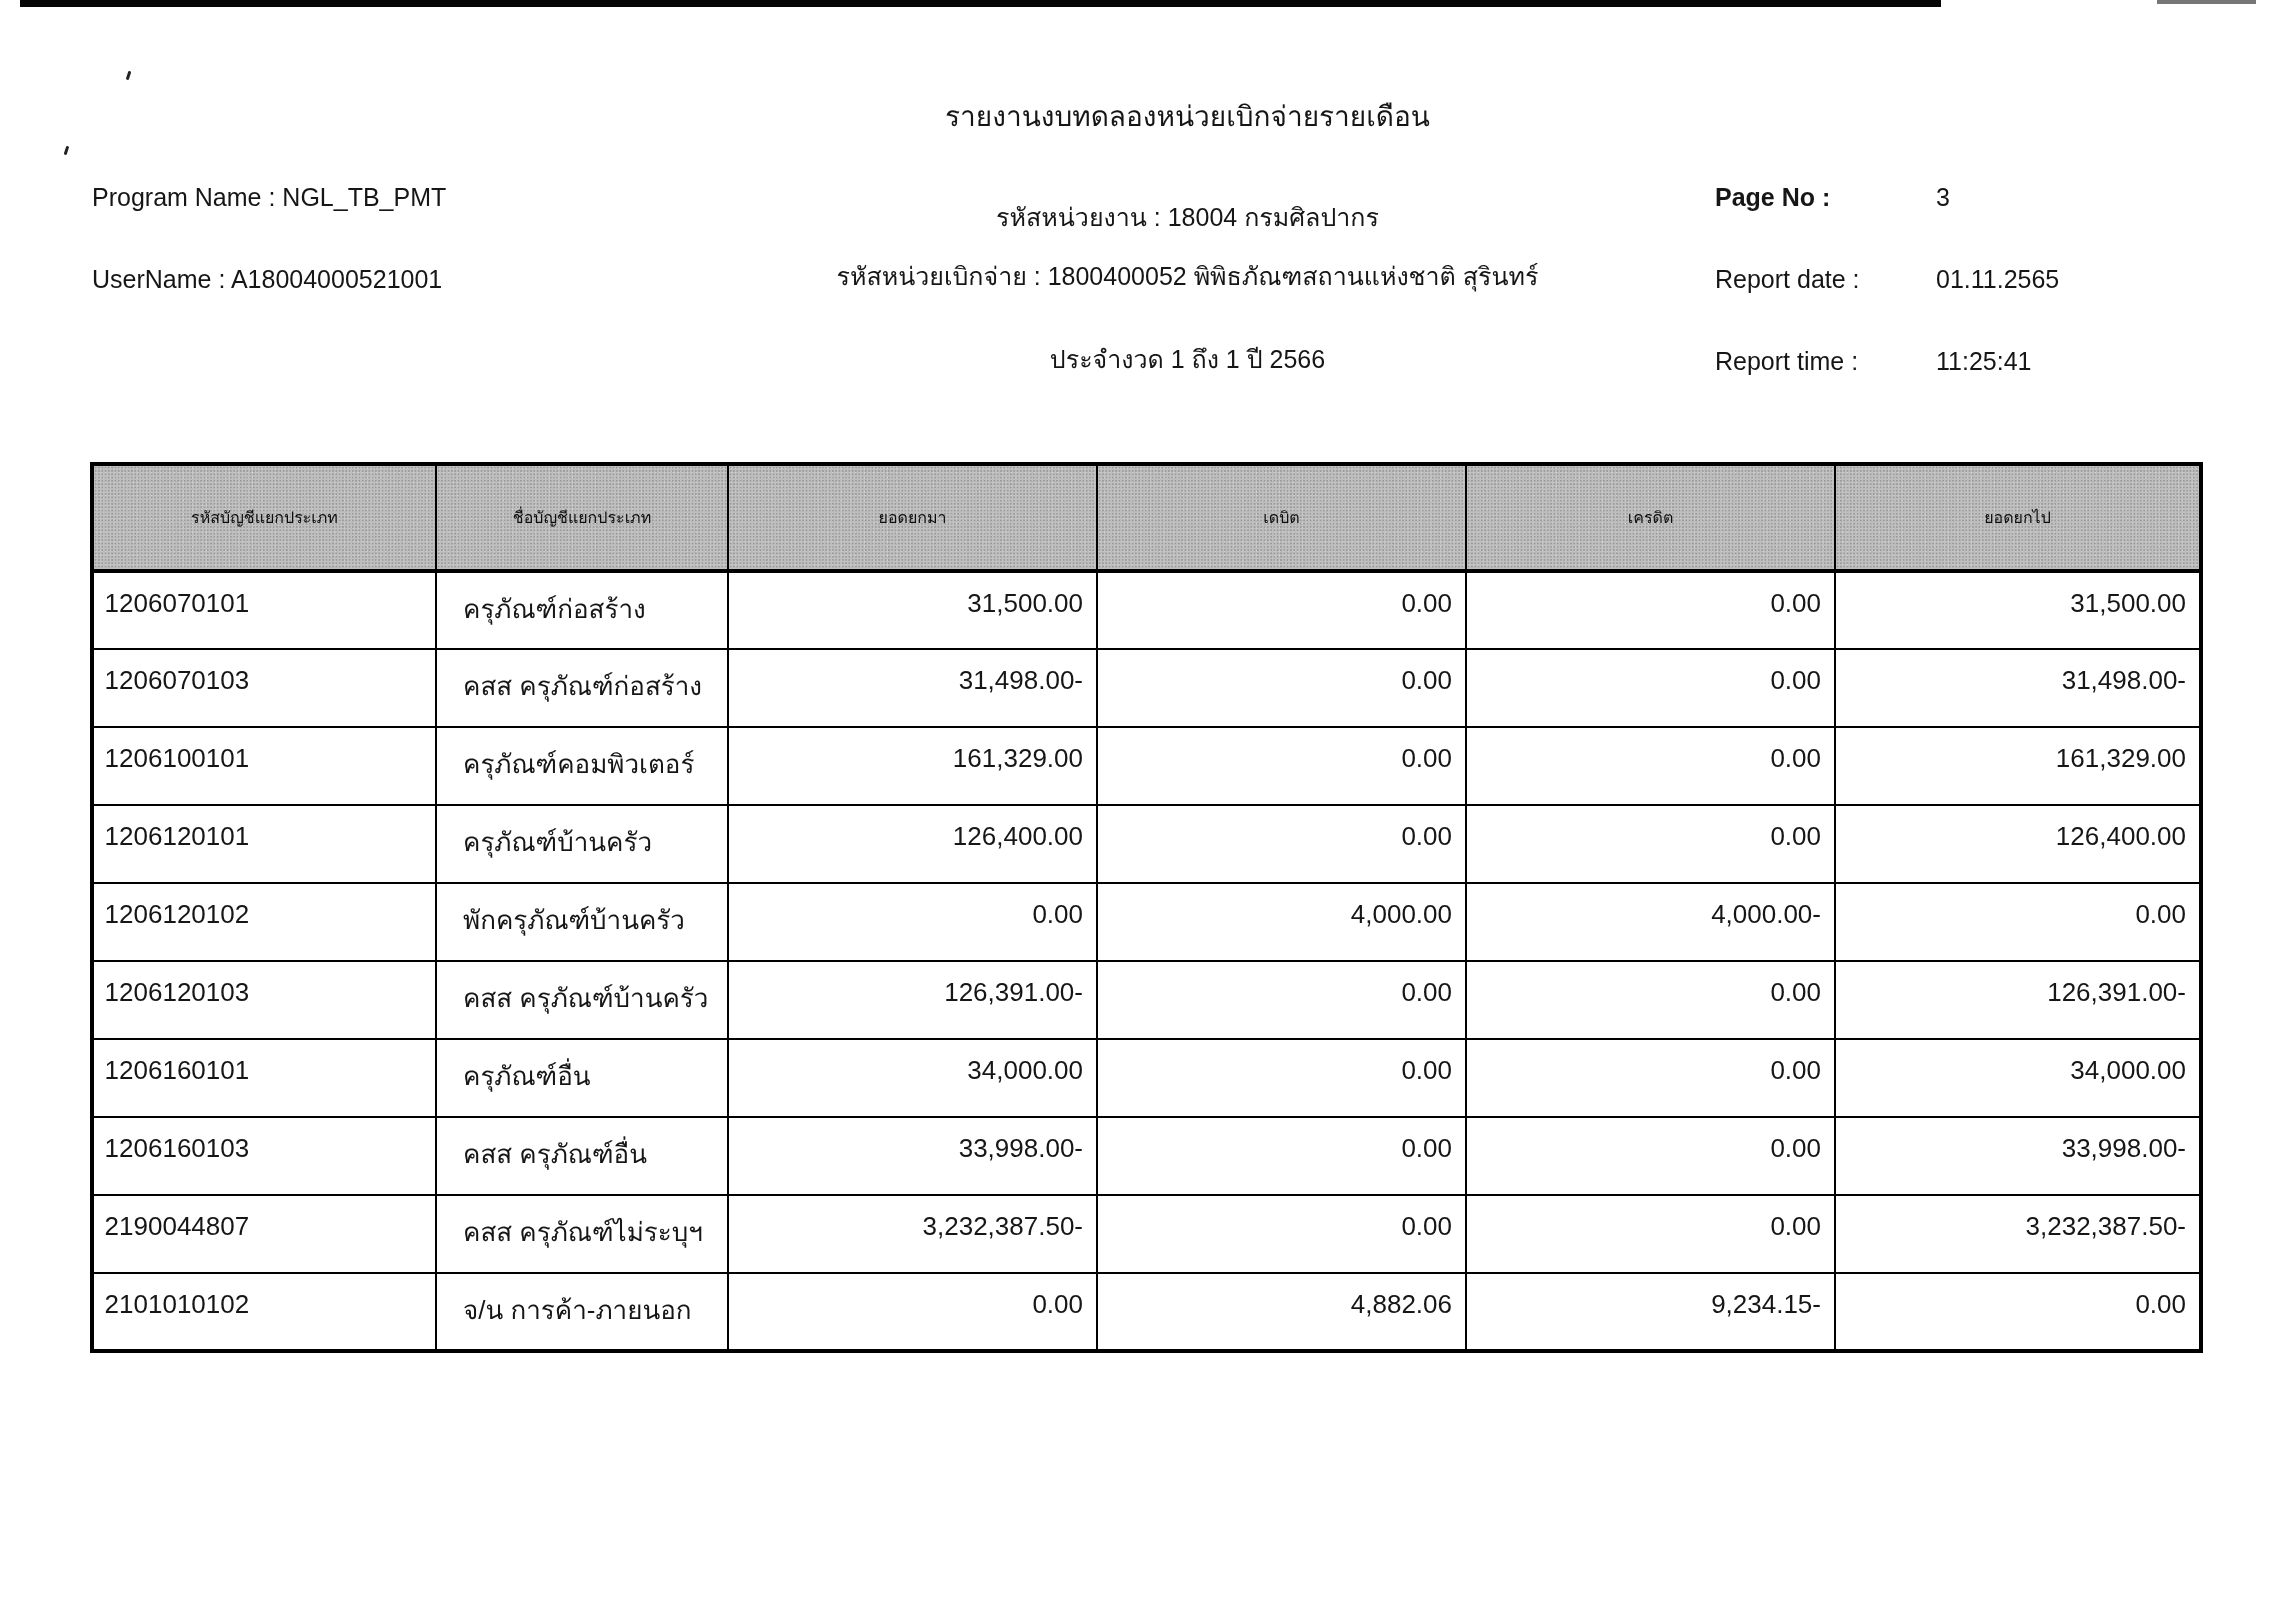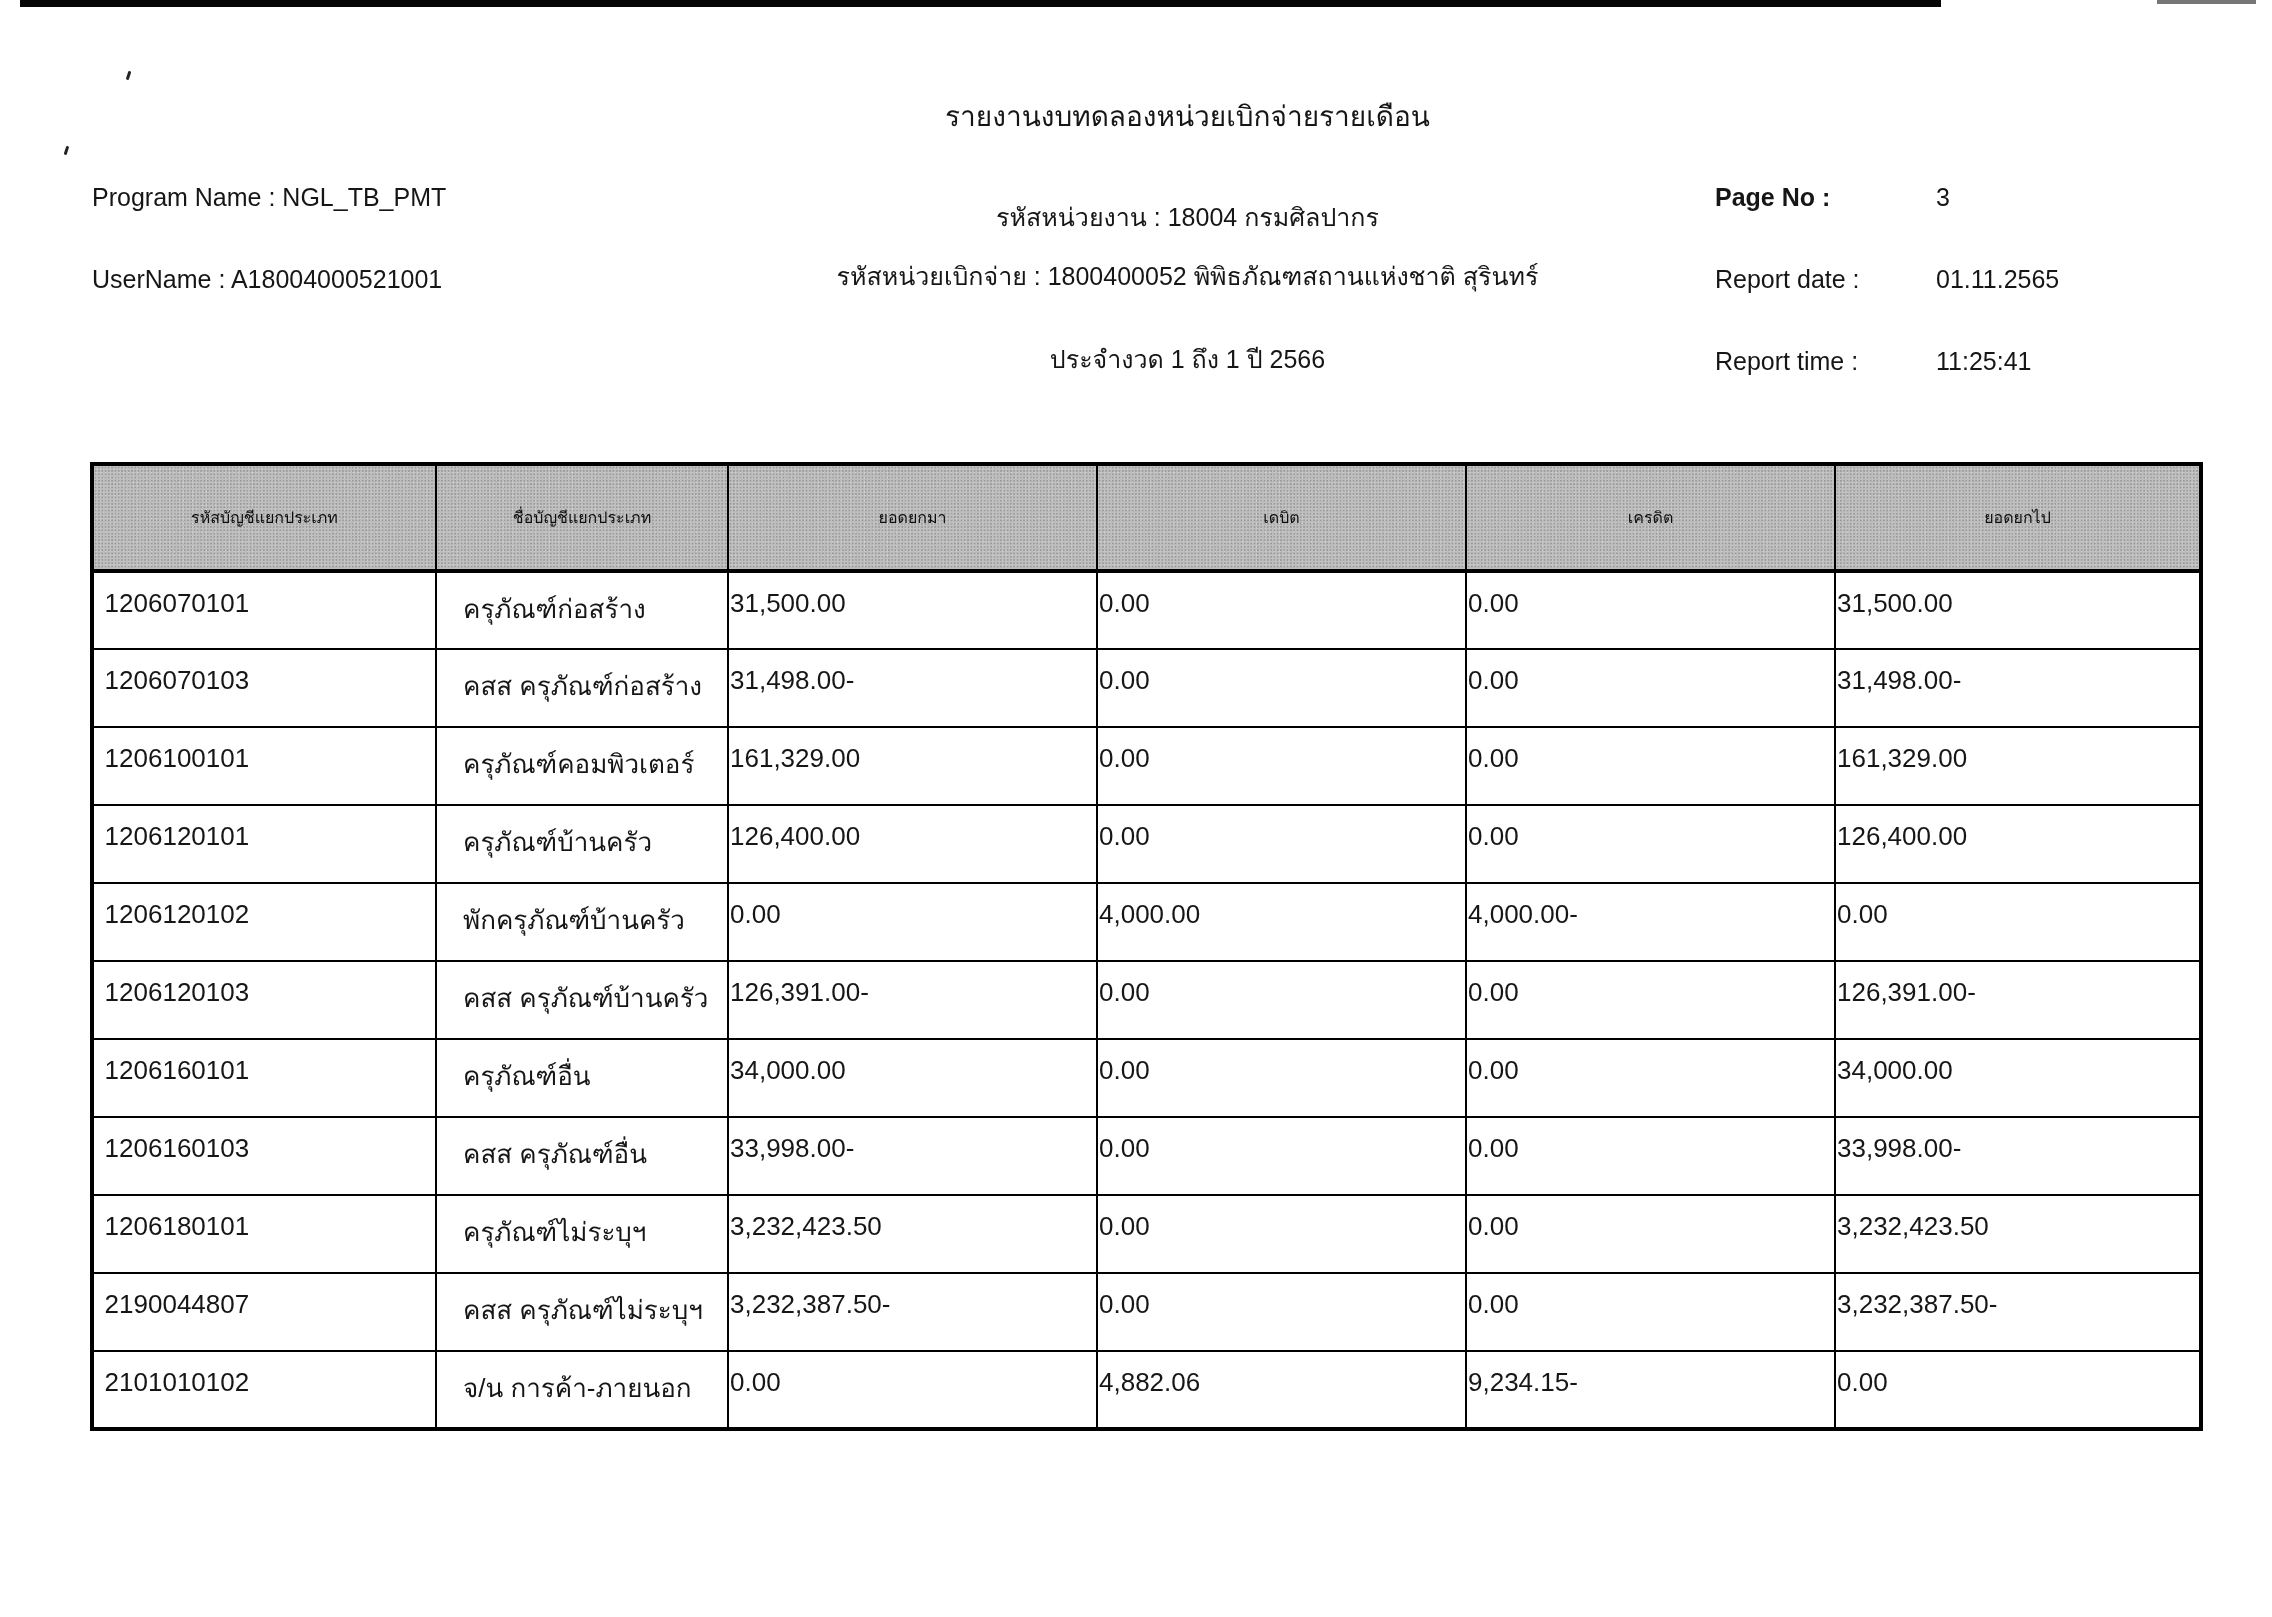--- a/index.html
+++ b/index.html
@@ -83,21 +83,21 @@
   table.tb td {
     font-size: 26px;
     vertical-align: top;
     padding-top: 14.5px;
     border-top-width: 2.6px;
     white-space: nowrap;
     overflow: hidden;
   }
   td.c-code  { text-align: left;  padding-left: 10.6px; }
   td.c-name  { text-align: left;  padding-left: 26px; }
-  td.c-num   { padding-right: 13px; }
+  td.c-num   { text-align: right; padding-right: 13px; }
 </style>
 </head>
 <body>
 
 <div class="scan-bar" style="left:20px; top:0; width:1921px; height:6.6px;"></div>
 <div class="scan-bar" style="left:2157px; top:0; width:99px; height:4px; opacity:.55;"></div>
 <div class="speck" style="left:127px; top:71px; width:3.3px; height:9.2px; transform:rotate(18deg);"></div>
 <div class="speck" style="left:65px; top:146px; width:3.3px; height:8.6px; transform:rotate(18deg);"></div>
 
 <div class="hline title-line">รายงานงบทดลองหน่วยเบิกจ่ายรายเดือน</div>
@@ -194,28 +194,20 @@
     </tr>
     <tr>
       <td class="c-code">1206160103</td>
       <td class="c-name">คสส ครุภัณฑ์อื่น</td>
       <td class="c-num">33,998.00-</td>
       <td class="c-num">0.00</td>
       <td class="c-num">0.00</td>
       <td class="c-num">33,998.00-</td>
     </tr>
     <tr>
-      <td class="c-code">1206180101</td>
-      <td class="c-name">ครุภัณฑ์ไม่ระบุฯ</td>
-      <td class="c-num">3,232,423.50</td>
-      <td class="c-num">0.00</td>
-      <td class="c-num">0.00</td>
-      <td class="c-num">3,232,423.50</td>
-    </tr>
-    <tr>
       <td class="c-code">2190044807</td>
       <td class="c-name">คสส ครุภัณฑ์ไม่ระบุฯ</td>
       <td class="c-num">3,232,387.50-</td>
       <td class="c-num">0.00</td>
       <td class="c-num">0.00</td>
       <td class="c-num">3,232,387.50-</td>
     </tr>
     <tr>
       <td class="c-code">2101010102</td>
       <td class="c-name">จ/น การค้า-ภายนอก</td>

